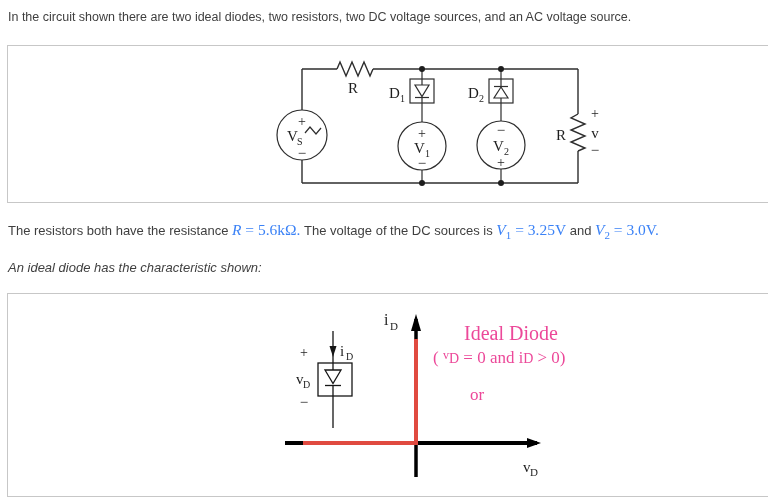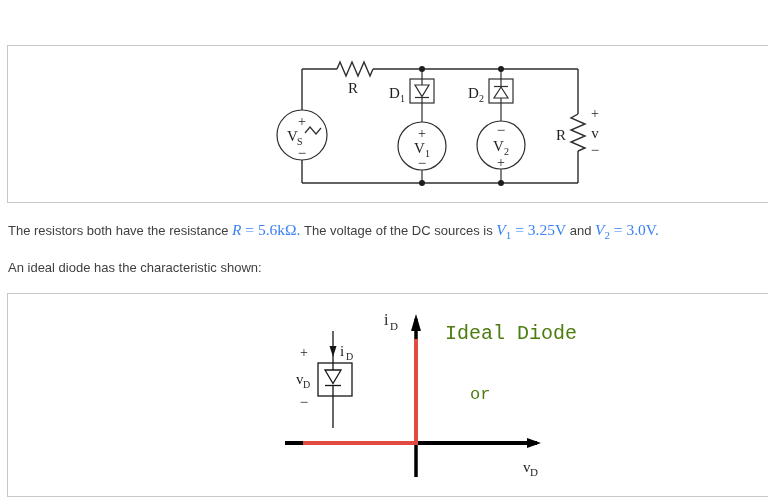--- a/index.html
+++ b/index.html
@@ -3,58 +3,60 @@
 <meta charset="utf-8">
 <style>
   html,body { margin:0; padding:0; background:#fff; }
   .page {
     position:relative; width:768px; height:502px; overflow:hidden;
     background:#fff; font-family:"Liberation Sans", sans-serif; color:#3f3f3f;
   }
   .para { position:absolute; white-space:nowrap; }
   .p1 { left:8px; top:10px; font-size:12.5px; }
   .p2 { left:8px; top:221px; font-size:13px; }
-  .p3 { left:8px; top:260px; font-size:13px; }
+  .p3 { left:8px; top:260px; font-size:13px;font-style:italic; }
   .math { font-family:"Liberation Serif", serif; font-size:15.5px; color:#3b82f6; }
   .math i { font-style:italic; }
   .math sub { font-size:11px; line-height:0; }
   .frame { position:absolute; border:1px solid #c7c7c7; background:#fff; }
   .frame1 { left:7px; top:45px; width:790px; height:156px; }
   .frame2 { left:7px; top:293px; width:790px; height:202px; }
   .overlay { position:absolute; left:0; top:0; pointer-events:none; }
   
   .st { font-family:"Liberation Serif", serif; fill:#1d1d1d; }
   .s10 { font-size:10px; } .s11 { font-size:11px; } .s14 { font-size:14px; }
   .s15 { font-size:15px; } .s16 { font-size:16px; }
   .mid { text-anchor:middle; }
   
-  .charTxt { position:absolute; font-family:Liberation Mono, monospace; color:#4d7c0f; white-space:nowrap; }
+  .charTxt { position:absolute; font-family:Liberation Serif, serif; color:#ec4899; white-space:nowrap; }
   .char-title { left:431px; top:322px; width:160px; text-align:center; font-size:20px; }
   .char-line { font-size:17px; }
   .line1 { left:433px; top:348px; }
   .char-or { left:470px; top:385px; font-size:17px; }
   .line2 { left:430px; top:392px; }
   .cv { font-size:12px; vertical-align:4px; }
   .cd { font-size:14px; }
   .ci { font-size:16px; }
 </style>
 </head>
 <body>
 
 <div class="page">
 
+  <div class="para p1">In the circuit shown there are two ideal diodes, two resistors, two DC voltage sources, and an AC voltage source.</div>
 
   <div class="para p2"><span>The resistors both have the resistance </span><span class="math"><i>R</i><span> = 5.6kΩ.</span></span><span> The voltage of the DC sources is </span><span class="math"><i>V</i><sub>1</sub><span> = 3.25V</span></span><span> and </span><span class="math"><i>V</i><sub>2</sub><span> = 3.0V.</span></span></div>
 
   <div class="para p3">An ideal diode has the characteristic shown:</div>
 
   <div class="frame frame1"></div>
   <div class="frame frame2"></div>
 
   <div class="charTxt char-title">Ideal Diode</div>
+  <div class="charTxt char-line line1"><span>( </span><span class="cv">v</span><span class="cd">D</span><span> = 0 and </span><span class="ci">i</span><span class="cd">D</span><span> &gt; 0)</span></div>
   <div class="charTxt char-or">or</div>
 
   <svg class="overlay" width="768" height="502" viewBox="0 0 768 502">
 
     <g stroke="#2e2e2e" stroke-width="1.4" fill="none">
       <path d="M302,69 H337 M373,69 H578"></path>
       <path d="M337,69 l3,-7 l6,14 l6,-14 l6,14 l6,-14 l6,14 l3,-7"></path>
       <path d="M302,183 H578"></path>
       <path d="M302,69 V110 M302,160 V183"></path>
       <circle cx="302" cy="135" r="25" stroke-width="1.2"></circle>

